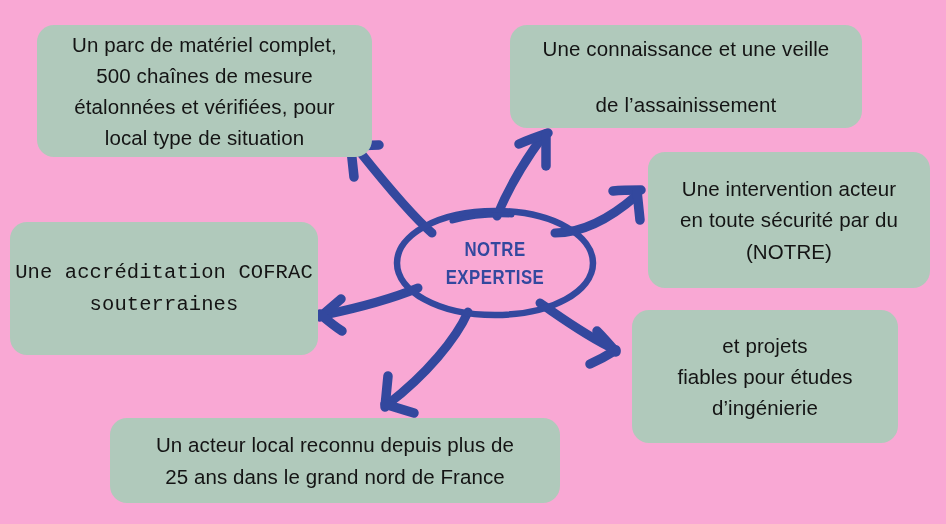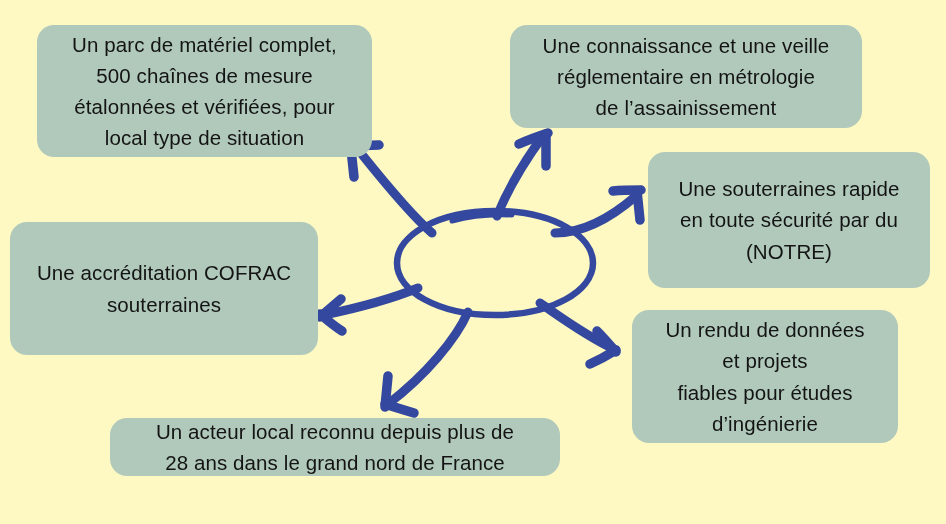--- a/index.html
+++ b/index.html
@@ -9,21 +9,21 @@
     background: #ffffff;
   }
   body {
     font-family: "Liberation Sans", "DejaVu Sans", sans-serif;
   }
   #canvas {
     position: relative;
     width: 946px;
     height: 524px;
     overflow: hidden;
-    background: #fef9c3;
+    background: #f9a8d4;
   }
   #arrow-layer {
     position: absolute;
     left: 0;
     top: 0;
     width: 946px;
     height: 524px;
     pointer-events: none;
   }
   .node-box {
@@ -41,25 +41,25 @@
     text-align: center;
     letter-spacing: 0.1px;
     padding: 6px 10px;
   }
   .node-box .ln {
     display: block;
     white-space: nowrap;
   }
   
   #box-equipment   { left: 37px;  top: 25px;  width: 335px; height: 132px; }
-  #box-regulatory  { left: 510px; top: 25px;  width: 352px; height: 103px; }
+  #box-regulatory  { left: 510px; top: 25px;  width: 352px; height: 103px; gap: 24px; }
   #box-intervention{ left: 648px; top: 152px; width: 282px; height: 136px; }
   #box-data        { left: 632px; top: 310px; width: 266px; height: 133px; }
-  #box-cofrac      { left: 10px;  top: 222px; width: 308px; height: 133px; }
-  #box-local       { left: 110px; top: 418px; width: 450px; height: 58px; }
+  #box-cofrac      { left: 10px;  top: 222px; width: 308px; height: 133px; font-family: Liberation Mono, monospace; }
+  #box-local       { left: 110px; top: 418px; width: 450px; height: 85px; }
 
   #box-equipment, #box-cofrac, #box-intervention, #box-data, #box-local,
   #box-regulatory { font-size: 20.5px; }
 
   
   #hub {
     position: absolute;
     left: 394px;
     top: 210px;
     width: 202px;
@@ -143,41 +143,45 @@
 
   <div class="node-box" id="box-equipment">
     <span class="ln">Un parc de matériel complet,</span>
     <span class="ln">500 chaînes de mesure</span>
     <span class="ln">étalonnées et vérifiées,  pour</span>
     <span class="ln">local type de situation</span>
   </div>
 
   <div class="node-box" id="box-regulatory">
     <span class="ln">Une connaissance et une veille</span>
-    <span class="ln">réglementaire en métrologie</span>
     <span class="ln">de l’assainissement</span>
   </div>
 
   <div class="node-box" id="box-intervention">
-    <span class="ln">Une souterraines rapide</span>
+    <span class="ln">Une intervention acteur</span>
     <span class="ln">en toute sécurité par du</span>
     <span class="ln">(NOTRE)</span>
   </div>
 
   <div class="node-box" id="box-data">
-    <span class="ln">Un rendu de données</span>
     <span class="ln">et projets</span>
     <span class="ln">fiables pour études</span>
     <span class="ln">d’ingénierie</span>
   </div>
 
   <div class="node-box" id="box-cofrac">
     <span class="ln">Une accréditation COFRAC</span>
     <span class="ln">souterraines</span>
   </div>
 
   <div class="node-box" id="box-local">
     <span class="ln">Un acteur local reconnu depuis plus de</span>
-    <span class="ln">28 ans dans le grand nord de France</span>
+    <span class="ln">25 ans dans le grand nord de France</span>
   </div>
 
+  <div id="hub">
+    <div id="hub-label">
+      <span class="ln">NOTRE</span>
+      <span class="ln">EXPERTISE</span>
+    </div>
+  </div>
 
 </div>
 
 </body></html>

